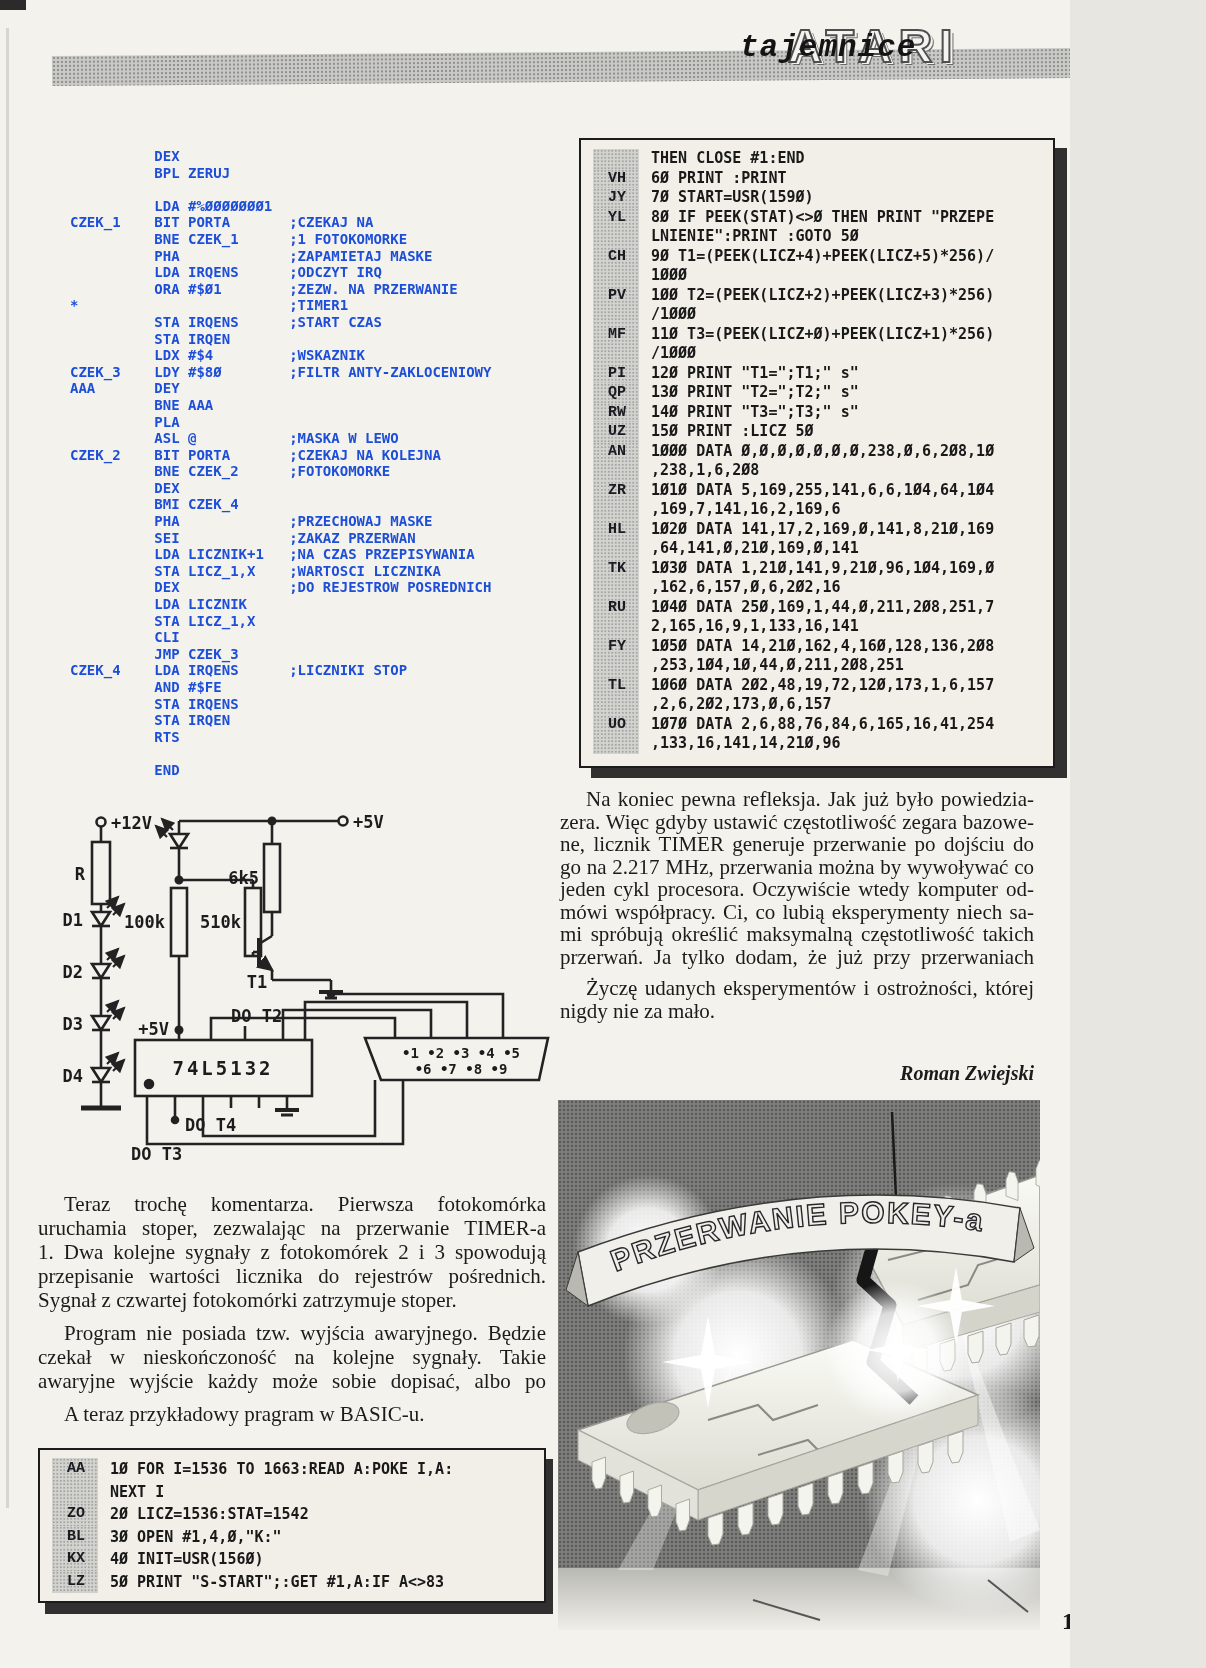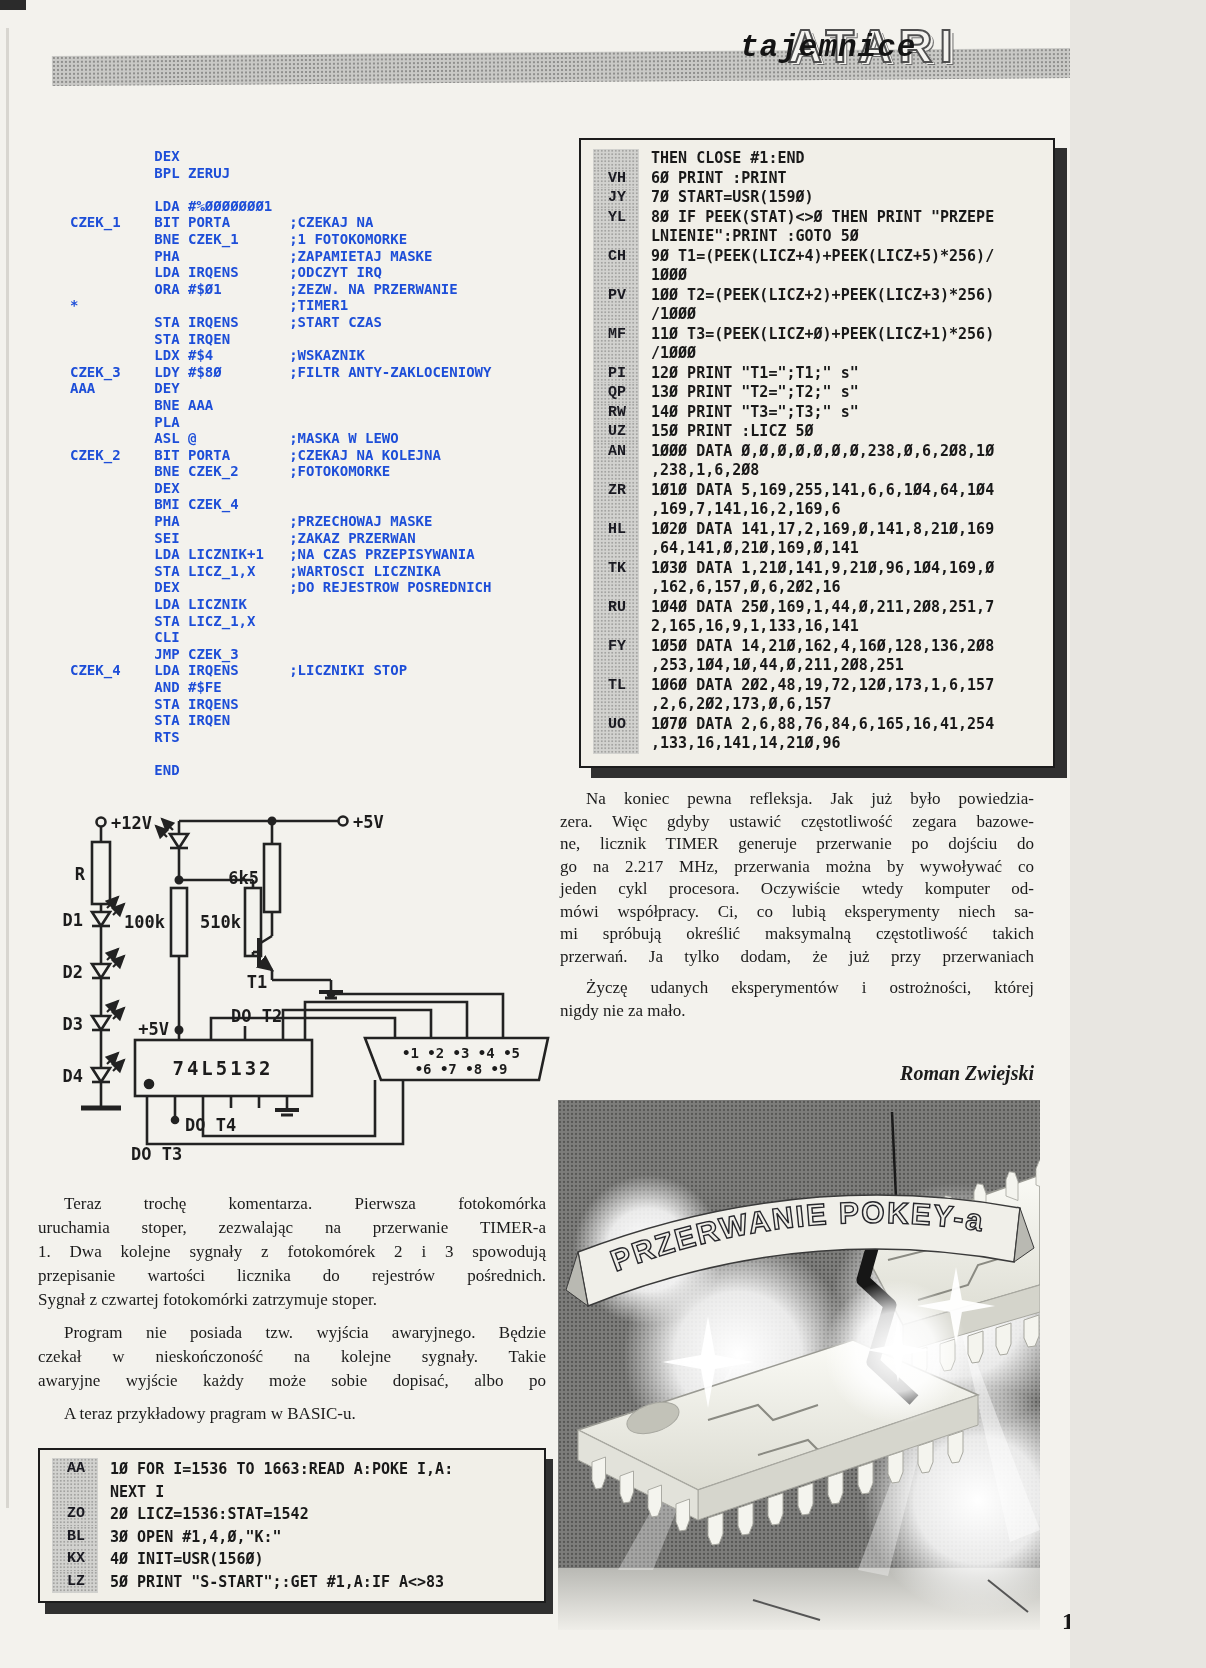--- a/index.html
+++ b/index.html
@@ -35,21 +35,21 @@
   .crow{display:flex;align-items:stretch;}
   .clabel{flex:0 0 46px;margin-right:12px;padding-left:15px;box-sizing:border-box;
       background-color:#d2d2cf;background-image:radial-gradient(circle,#a3a3a1 1px,transparent 1.2px);
       background-size:3.5px 3.5px;
       font-family:Liberation Mono, monospace;font-weight:bold;font-size:15px;color:#1a1a22;}
   .ccode{margin:0;font-family:"DejaVu Sans Mono",monospace;font-weight:bold;font-size:15px;
       color:#191919;white-space:pre;}
   #main-code .clabel,#main-code .ccode{line-height:19.5px;}
   #intro-code .clabel,#intro-code .ccode{line-height:22.5px;}
   
-  .textcol{position:absolute;font-size:17px;color:#1b1b1b;}
+  .textcol{position:absolute;font-size:21px;color:#1b1b1b;}
   #left-paras{left:38px;top:1192px;width:508px;line-height:24px;}
   #right-paras{left:560px;top:788px;width:474px;line-height:22.5px;}
   .para{margin:0 0 9px 0;}
   .pline{white-space:nowrap;}
   .pline.j{text-align:justify;text-align-last:justify;}
   .para .pline:first-child{text-indent:26px;}
   .author{position:absolute;left:560px;top:1062px;width:474px;text-align:right;
       font-style:italic;font-weight:bold;font-size:20px;color:#1b1b1b;}
   
   #schematic{position:absolute;left:35px;top:808px;}

